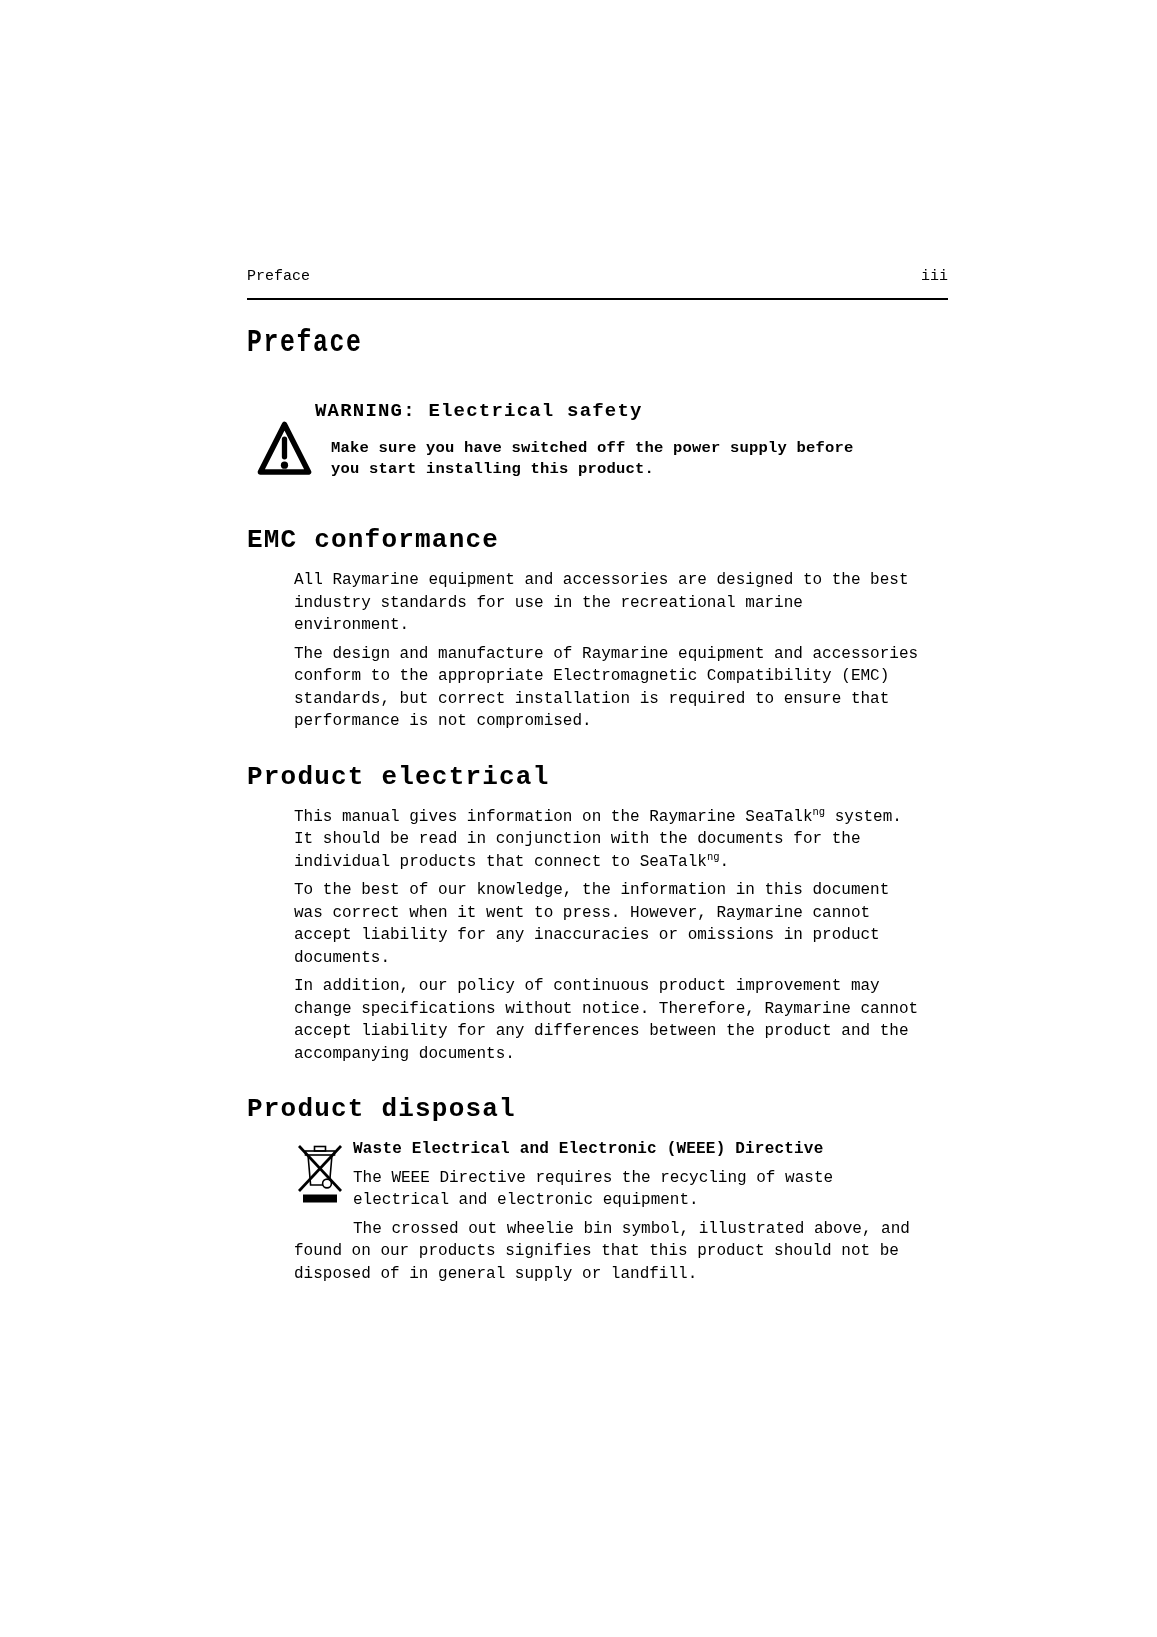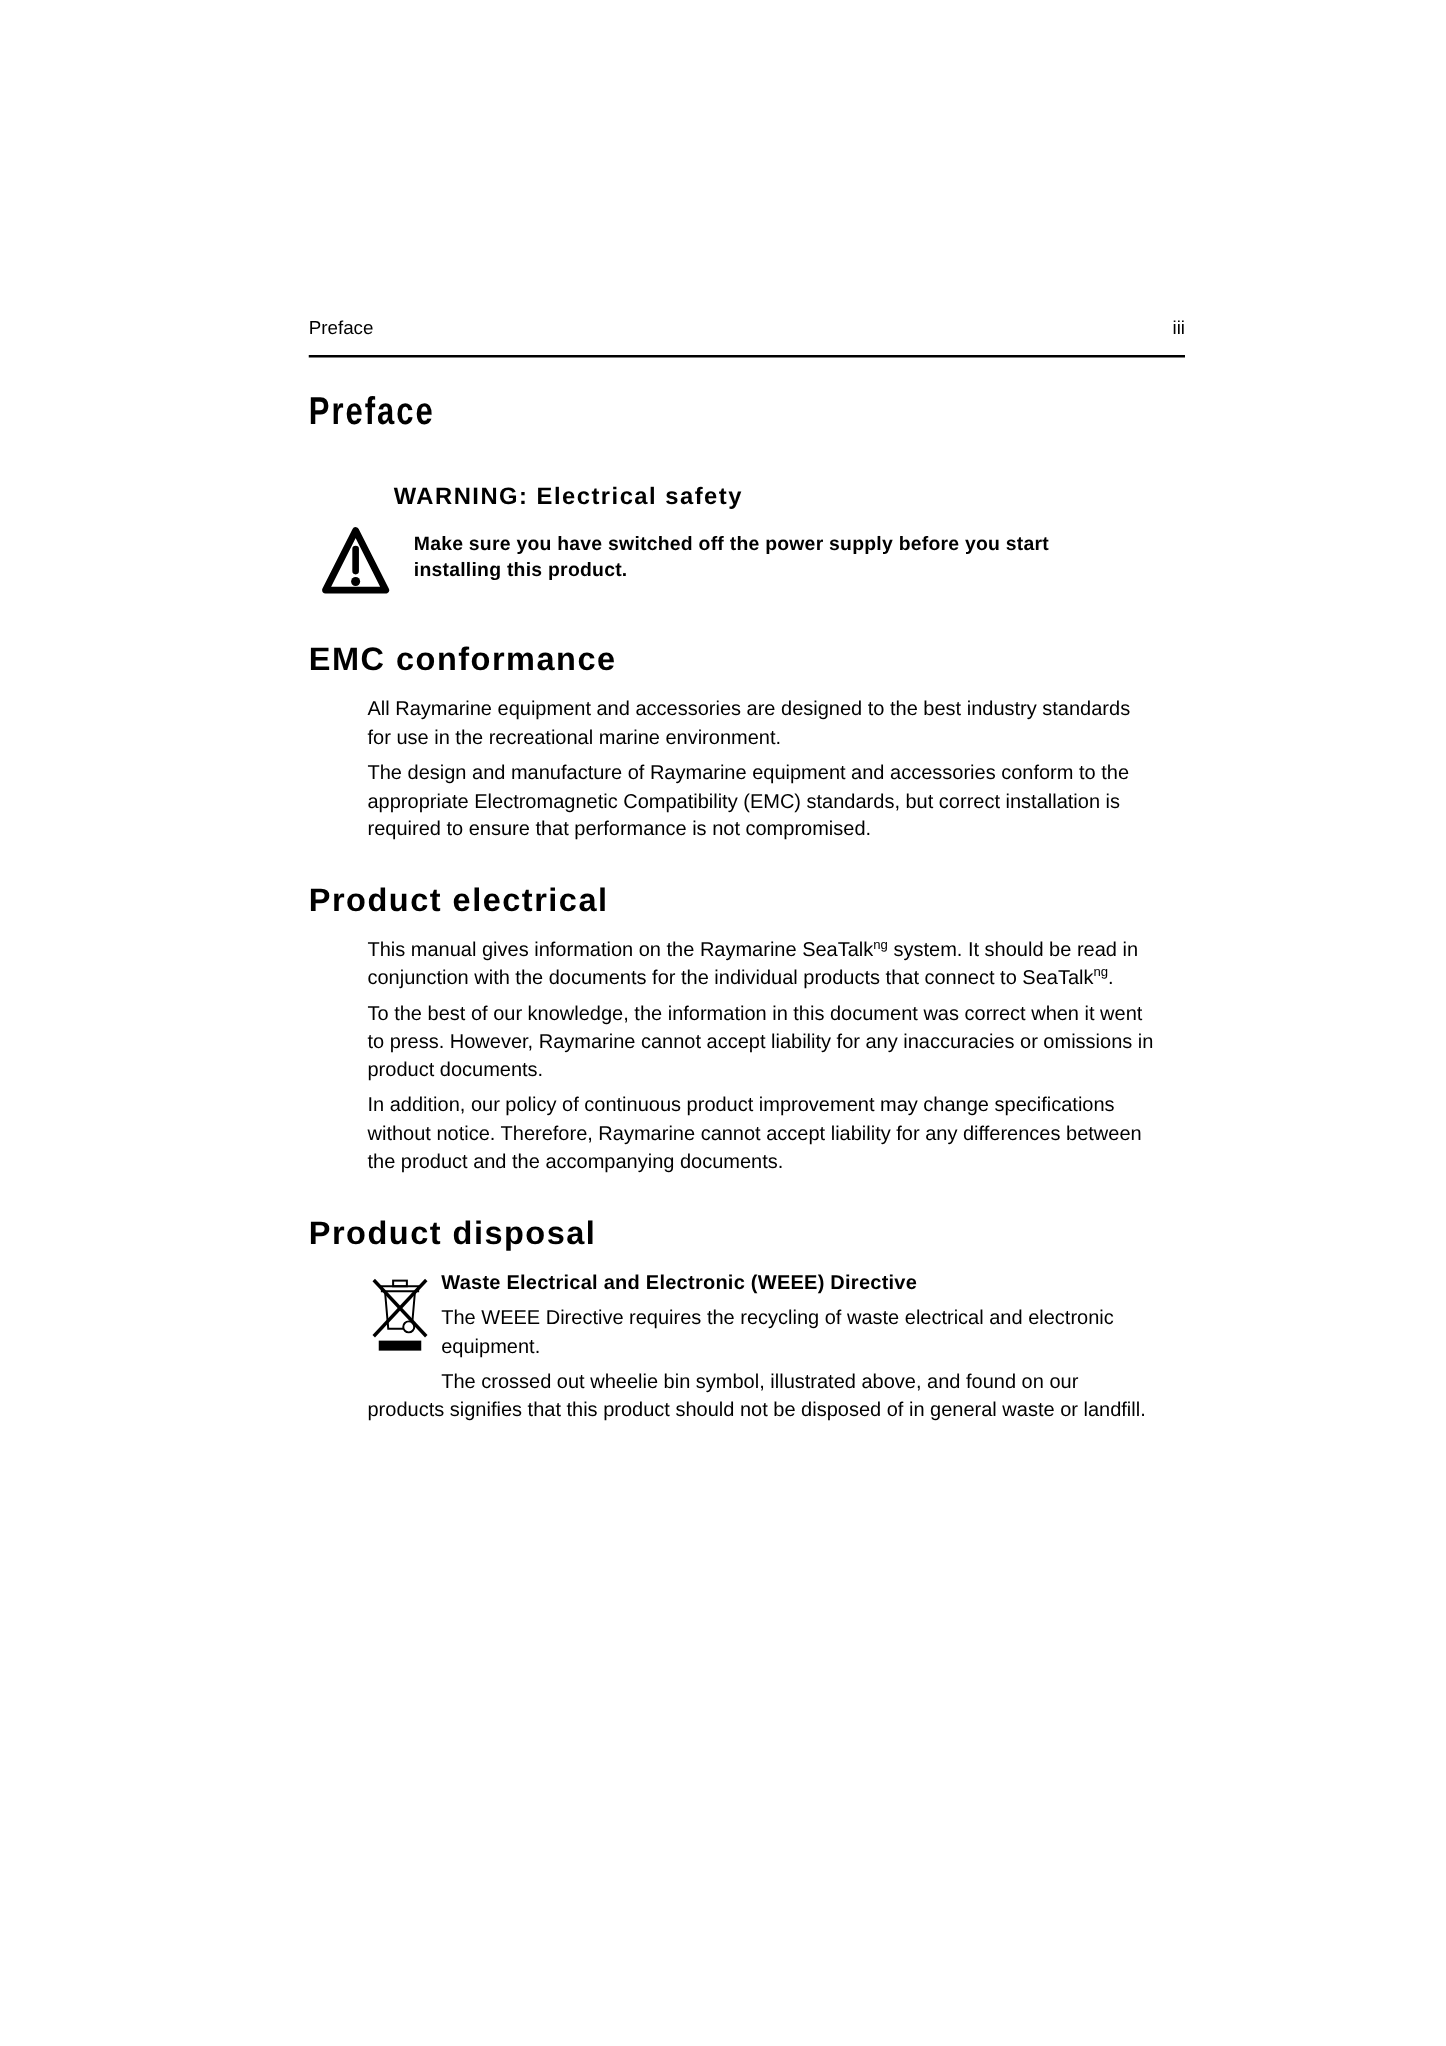--- a/index.html
+++ b/index.html
@@ -11,22 +11,23 @@
     width: 1157px;
     height: 1637px;
     position: relative;
     font-family: "Liberation Sans", "DejaVu Sans", sans-serif;
     color: #000000;
     -webkit-font-smoothing: antialiased;
   }
   .doc {
     position: absolute;
     left: 247px;
-    top: 254px;
+    top: 268px;
     width: 701px;
+    font-family: Liberation Mono, monospace;
   }
 
   
   .running-header {
     display: flex;
     justify-content: space-between;
     align-items: baseline;
     font-size: 15px;
     padding-bottom: 13px;
     border-bottom: 2px solid #000000;
@@ -40,21 +41,21 @@
     letter-spacing: 2px;
     transform: scaleX(0.80);
     transform-origin: left center;
     white-space: nowrap;
   }
 
   
   .warning {
     margin-top: 40px;
     display: flex;
-    align-items: flex-end;
+    align-items: center;
   }
   .warning-icon-wrap {
     width: 68px;
     flex: none;
     padding-left: 10px;
     padding-top: 6px;
     box-sizing: border-box;
   }
   .warning-heading {
     margin: 0 0 7px 0;
@@ -164,17 +165,17 @@
           <circle cx="31" cy="43.5" r="4.4" fill="#ffffff" stroke="#000000" stroke-width="1.6"></circle>
 
           <line x1="3" y1="6" x2="45" y2="51" stroke="#000000" stroke-width="2.7"></line>
           <line x1="45" y1="6" x2="3" y2="51" stroke="#000000" stroke-width="2.7"></line>
 
           <rect x="7" y="54.5" width="34" height="8" fill="#000000"></rect>
         </svg>
       </div>
       <p class="weee-strong">Waste Electrical and Electronic (WEEE) Directive</p>
       <p>The WEEE Directive requires the recycling of waste electrical and electronic equipment.</p>
-      <p>The crossed out wheelie bin symbol, illustrated above, and found on our products signifies that this product should not be disposed of in general waste or landfill.</p>
+      <p>The crossed out wheelie bin symbol, illustrated above, and found on our products signifies that this product should not be disposed of in general supply or landfill.</p>
     </div>
   </section>
 
 </div>
 
 </body></html>

